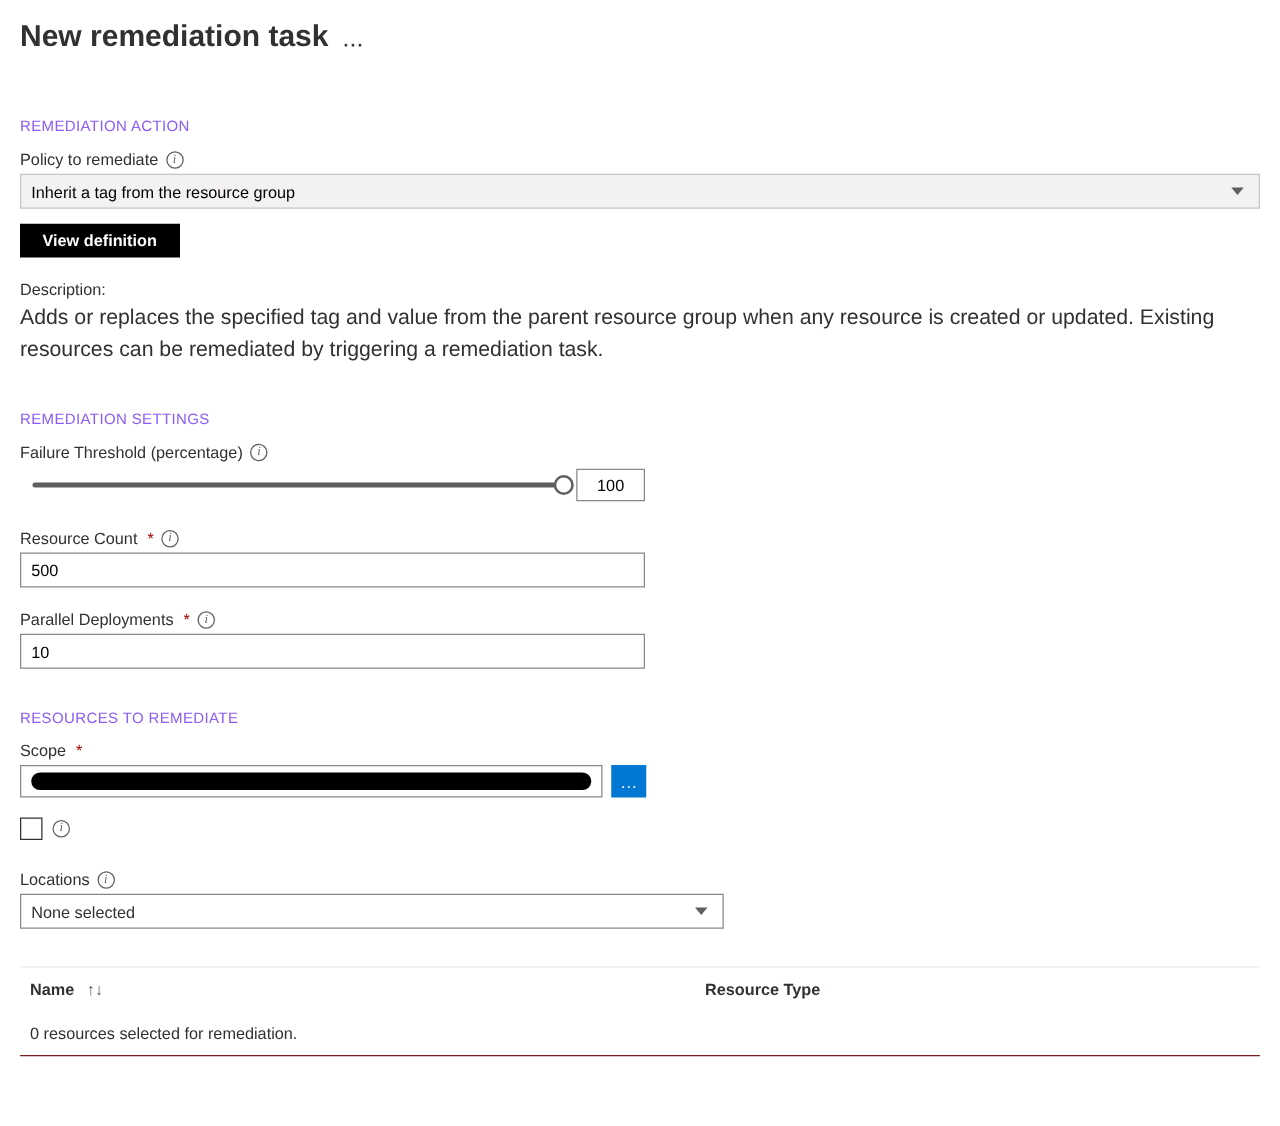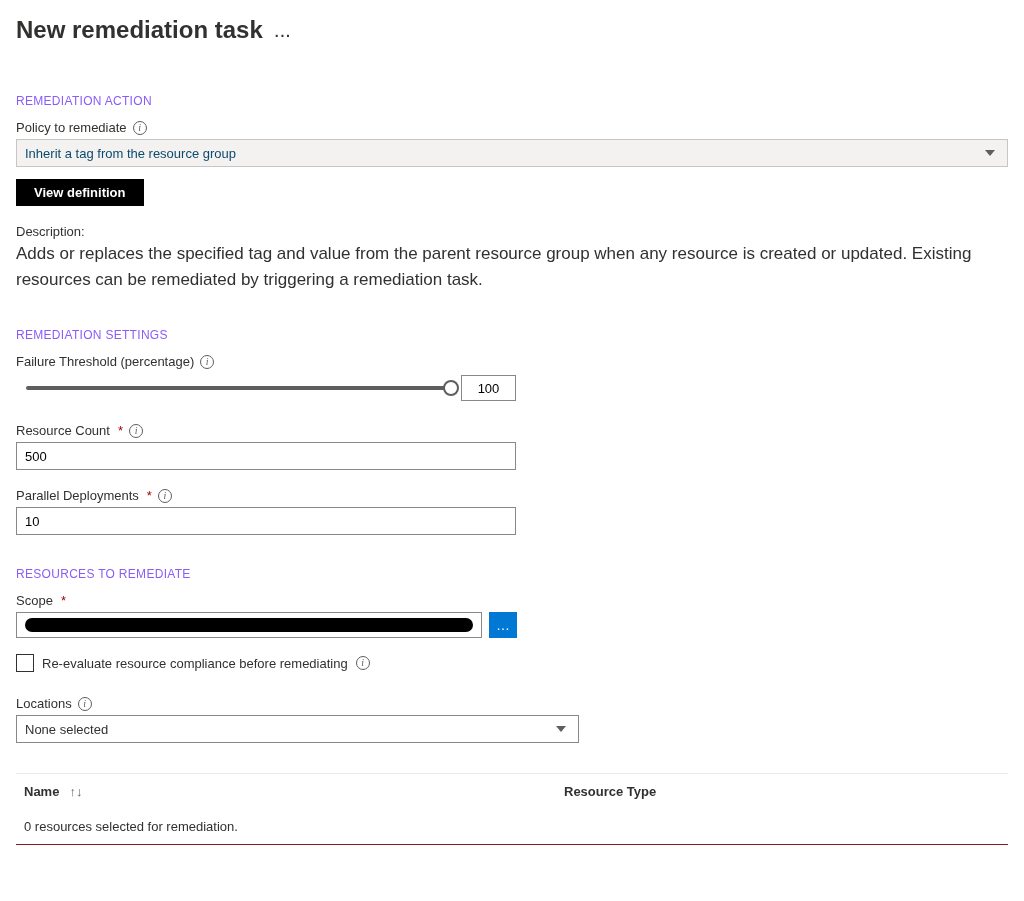--- a/index.html
+++ b/index.html
@@ -63,21 +63,21 @@
       border: 1px solid #8a8886;
       background: #fff;
       padding: 5px 8px;
       font-size: 13px;
       font-family: inherit;
       height: 28px;
       outline: none;
     }
     .dropdown.disabled {
       background: #f3f2f1;
-      color: #0c4a6e;
+      color: #000000;
       border-color: #c8c6c4;
       display: flex;
       align-items: center;
       justify-content: space-between;
     }
     .chevron-down {
       display: inline-block;
       width: 0;
       height: 0;
       border-left: 5px solid transparent;
@@ -297,21 +297,20 @@
 </div>
 <div class="scope-row">
   <div class="scope-input">
     <div class="scope-redaction"></div>
   </div>
   <button class="scope-btn">…</button>
 </div>
 
 <div class="checkbox-row">
   <div class="checkbox"></div>
-  <span>Re-evaluate resource compliance before remediating</span>
   <span class="info-icon">i</span>
 </div>
 
 <div class="field-label">
   <span>Locations</span>
   <span class="info-icon">i</span>
 </div>
 <div class="select-wrap">
   <div class="select-box">
     <span>None selected</span>

